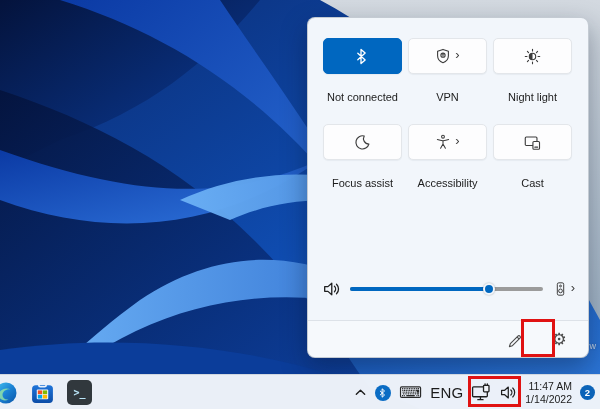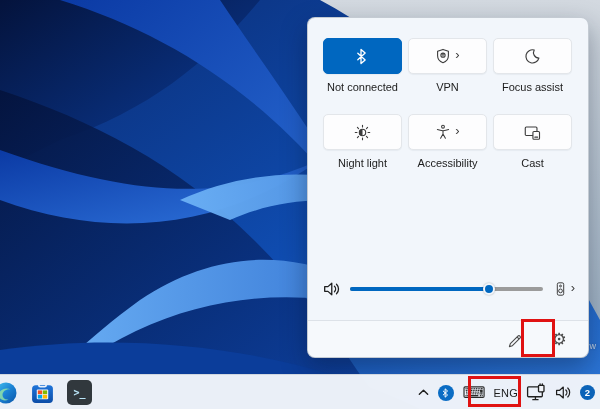--- a/index.html
+++ b/index.html
@@ -15,21 +15,21 @@
   .panel{position:absolute;left:307px;top:17px;width:282px;height:341px;z-index:10;
     background:#f2f6fb;border:1px solid rgba(150,160,172,.5);border-radius:8px;
     box-shadow:0 10px 26px rgba(10,20,40,.35);}
   .tiles{display:grid;grid-template-columns:repeat(3,79px);column-gap:6px;
     margin:20px 0 0 15px;}
   .tile-col{display:flex;flex-direction:column;align-items:center;margin-bottom:21px;}
   .tile-btn{width:79px;height:36px;border-radius:5px;background:#fdfdfe;
     border:1px solid #e3e6ea;box-shadow:0 1px 1px rgba(20,30,50,.05);
     display:flex;align-items:center;justify-content:center;gap:4px;cursor:pointer;}
   .tile-btn.active{background:#0067c0;border-color:#0067c0;}
-  .tile-label{margin-top:7px;font-size:11px;color:#1c1c1c;text-align:center;line-height:12px;}
+  .tile-label{margin-top:17px;font-size:11px;color:#1c1c1c;text-align:center;line-height:12px;}
   .chev{font-size:13px;color:#3c3c3c;line-height:10px;transform:translateY(-1px);}
   
   .volume-row{position:absolute;left:15px;right:13px;top:261px;height:20px;
     display:flex;align-items:center;}
   .vol-track{position:relative;flex:1;height:4px;border-radius:2px;background:#9b9b9b;
     margin:0 10px 0 9px;cursor:pointer;}
   .vol-fill{position:absolute;left:0;top:0;height:4px;border-radius:2px;background:#0067c0;}
   .vol-thumb{position:absolute;top:50%;width:12px;height:12px;border-radius:50%;
     background:#0067c0;border:2px solid #f2f6fb;transform:translate(-6px,-50%);
     box-shadow:0 0 2px rgba(0,0,0,.3);}
@@ -45,21 +45,21 @@
   .anno-pencil{left:521px;top:319px;width:34px;height:38px;}
   .anno-tray{left:468px;top:376px;width:53px;height:31px;}
   
   .taskbar{position:absolute;left:0;right:0;bottom:0;height:35px;z-index:10;
     background:rgba(242,245,250,.97);border-top:1px solid rgba(195,202,211,.65);}
   .task-left{position:absolute;left:-7px;top:0;height:35px;display:flex;align-items:center;gap:12px;}
   .app-icon{width:25px;height:25px;display:flex;align-items:center;justify-content:center;cursor:pointer;}
   .tray{position:absolute;right:5px;top:0;height:35px;display:flex;align-items:center;gap:8px;}
   .tray-item{display:flex;align-items:center;justify-content:center;cursor:pointer;color:#1f1f1f;}
   .kbd-glyph{font-size:16px;line-height:1;color:#2a2a2a;}
-  .lang{font-size:11px;color:#1b1b1b;letter-spacing:.2px;}
+  .lang{font-size:15px;color:#1b1b1b;letter-spacing:.2px;}
   .clock{font-size:10.5px;line-height:12.5px;color:#1b1b1b;text-align:right;cursor:pointer;}
   .badge{width:15px;height:15px;border-radius:50%;background:#0b63b8;color:#fff;
     font-size:9.5px;font-weight:bold;display:flex;align-items:center;justify-content:center;cursor:pointer;}
   .bt-tray{width:16px;height:16px;border-radius:50%;background:#0a6cc4;
     display:flex;align-items:center;justify-content:center;}
   .term-box{width:25px;height:25px;border-radius:5px;background:#31383d;color:#b9e4f7;
     font-family:"DejaVu Sans Mono",monospace;font-size:10px;font-weight:bold;
     display:flex;align-items:center;justify-content:center;letter-spacing:0;}
 </style>
 </head>
@@ -125,37 +125,37 @@
           </svg>
           <span class="chev">›</span>
         </div>
         <div class="tile-label">VPN</div>
       </div>
 
 
       <div class="tile-col">
         <div class="tile-btn">
           <svg width="17" height="17" viewBox="0 0 16 16">
-            <path d="M9.6 1.9 A6.2 6.2 0 1 0 14 9.5 A5.1 5.1 0 0 1 9.6 1.9 Z" fill="none" stroke="#3c3c3c" stroke-width="1.1" stroke-linejoin="round"></path>
-          </svg>
-        </div>
-        <div class="tile-label">Focus assist</div>
-      </div>
-
-      <div class="tile-col">
-        <div class="tile-btn">
-          <svg width="17" height="17" viewBox="0 0 16 16">
             <circle cx="8" cy="8" r="3" fill="none" stroke="#3c3c3c" stroke-width="1.05"></circle>
             <path d="M8 5 A3 3 0 0 0 8 11 Z" fill="#3c3c3c"></path>
             <g stroke="#3c3c3c" stroke-width="1.05" stroke-linecap="round">
               <path d="M8 1.2 V2.8 M8 13.2 V14.8 M1.2 8 H2.8 M13.2 8 H14.8 M3.2 3.2 L4.3 4.3 M11.7 11.7 L12.8 12.8 M12.8 3.2 L11.7 4.3 M4.3 11.7 L3.2 12.8"></path>
             </g>
           </svg>
         </div>
         <div class="tile-label">Night light</div>
+      </div>
+
+      <div class="tile-col">
+        <div class="tile-btn">
+          <svg width="17" height="17" viewBox="0 0 16 16">
+            <path d="M9.6 1.9 A6.2 6.2 0 1 0 14 9.5 A5.1 5.1 0 0 1 9.6 1.9 Z" fill="none" stroke="#3c3c3c" stroke-width="1.1" stroke-linejoin="round"></path>
+          </svg>
+        </div>
+        <div class="tile-label">Focus assist</div>
       </div>
 
       <div class="tile-col">
         <div class="tile-btn">
           <svg width="16" height="16" viewBox="0 0 16 16">
             <g fill="none" stroke="#3c3c3c" stroke-width="1.05" stroke-linecap="round" stroke-linejoin="round">
               <circle cx="8" cy="2.7" r="1.4"></circle>
               <path d="M2.4 5.6 C6 7 10 7 13.6 5.6"></path>
               <path d="M8 6.9 V9.9 M8 9.9 L5.6 14.3 M8 9.9 L10.4 14.3"></path>
             </g>
@@ -281,16 +281,20 @@
       </div>
       <div class="tray-item">
         <svg width="17" height="17" viewBox="0 0 16 16">
           <g fill="none" stroke="#1f1f1f" stroke-width="1.15" stroke-linejoin="round" stroke-linecap="round">
             <path d="M1.5 5.9 H4.4 L7.8 2.9 V13.1 L4.4 10.1 H1.5 Z"></path>
             <path d="M10.2 5.6 A3.4 3.4 0 0 1 10.2 10.4"></path>
             <path d="M12 3.8 A5.8 5.8 0 0 1 12 12.2"></path>
           </g>
         </svg>
       </div>
+      <div class="clock">
+        <div>11:47 AM</div>
+        <div>1/14/2022</div>
+      </div>
       <div class="badge">2</div>
     </div>
   </div>
 </div>
 
 </body></html>

